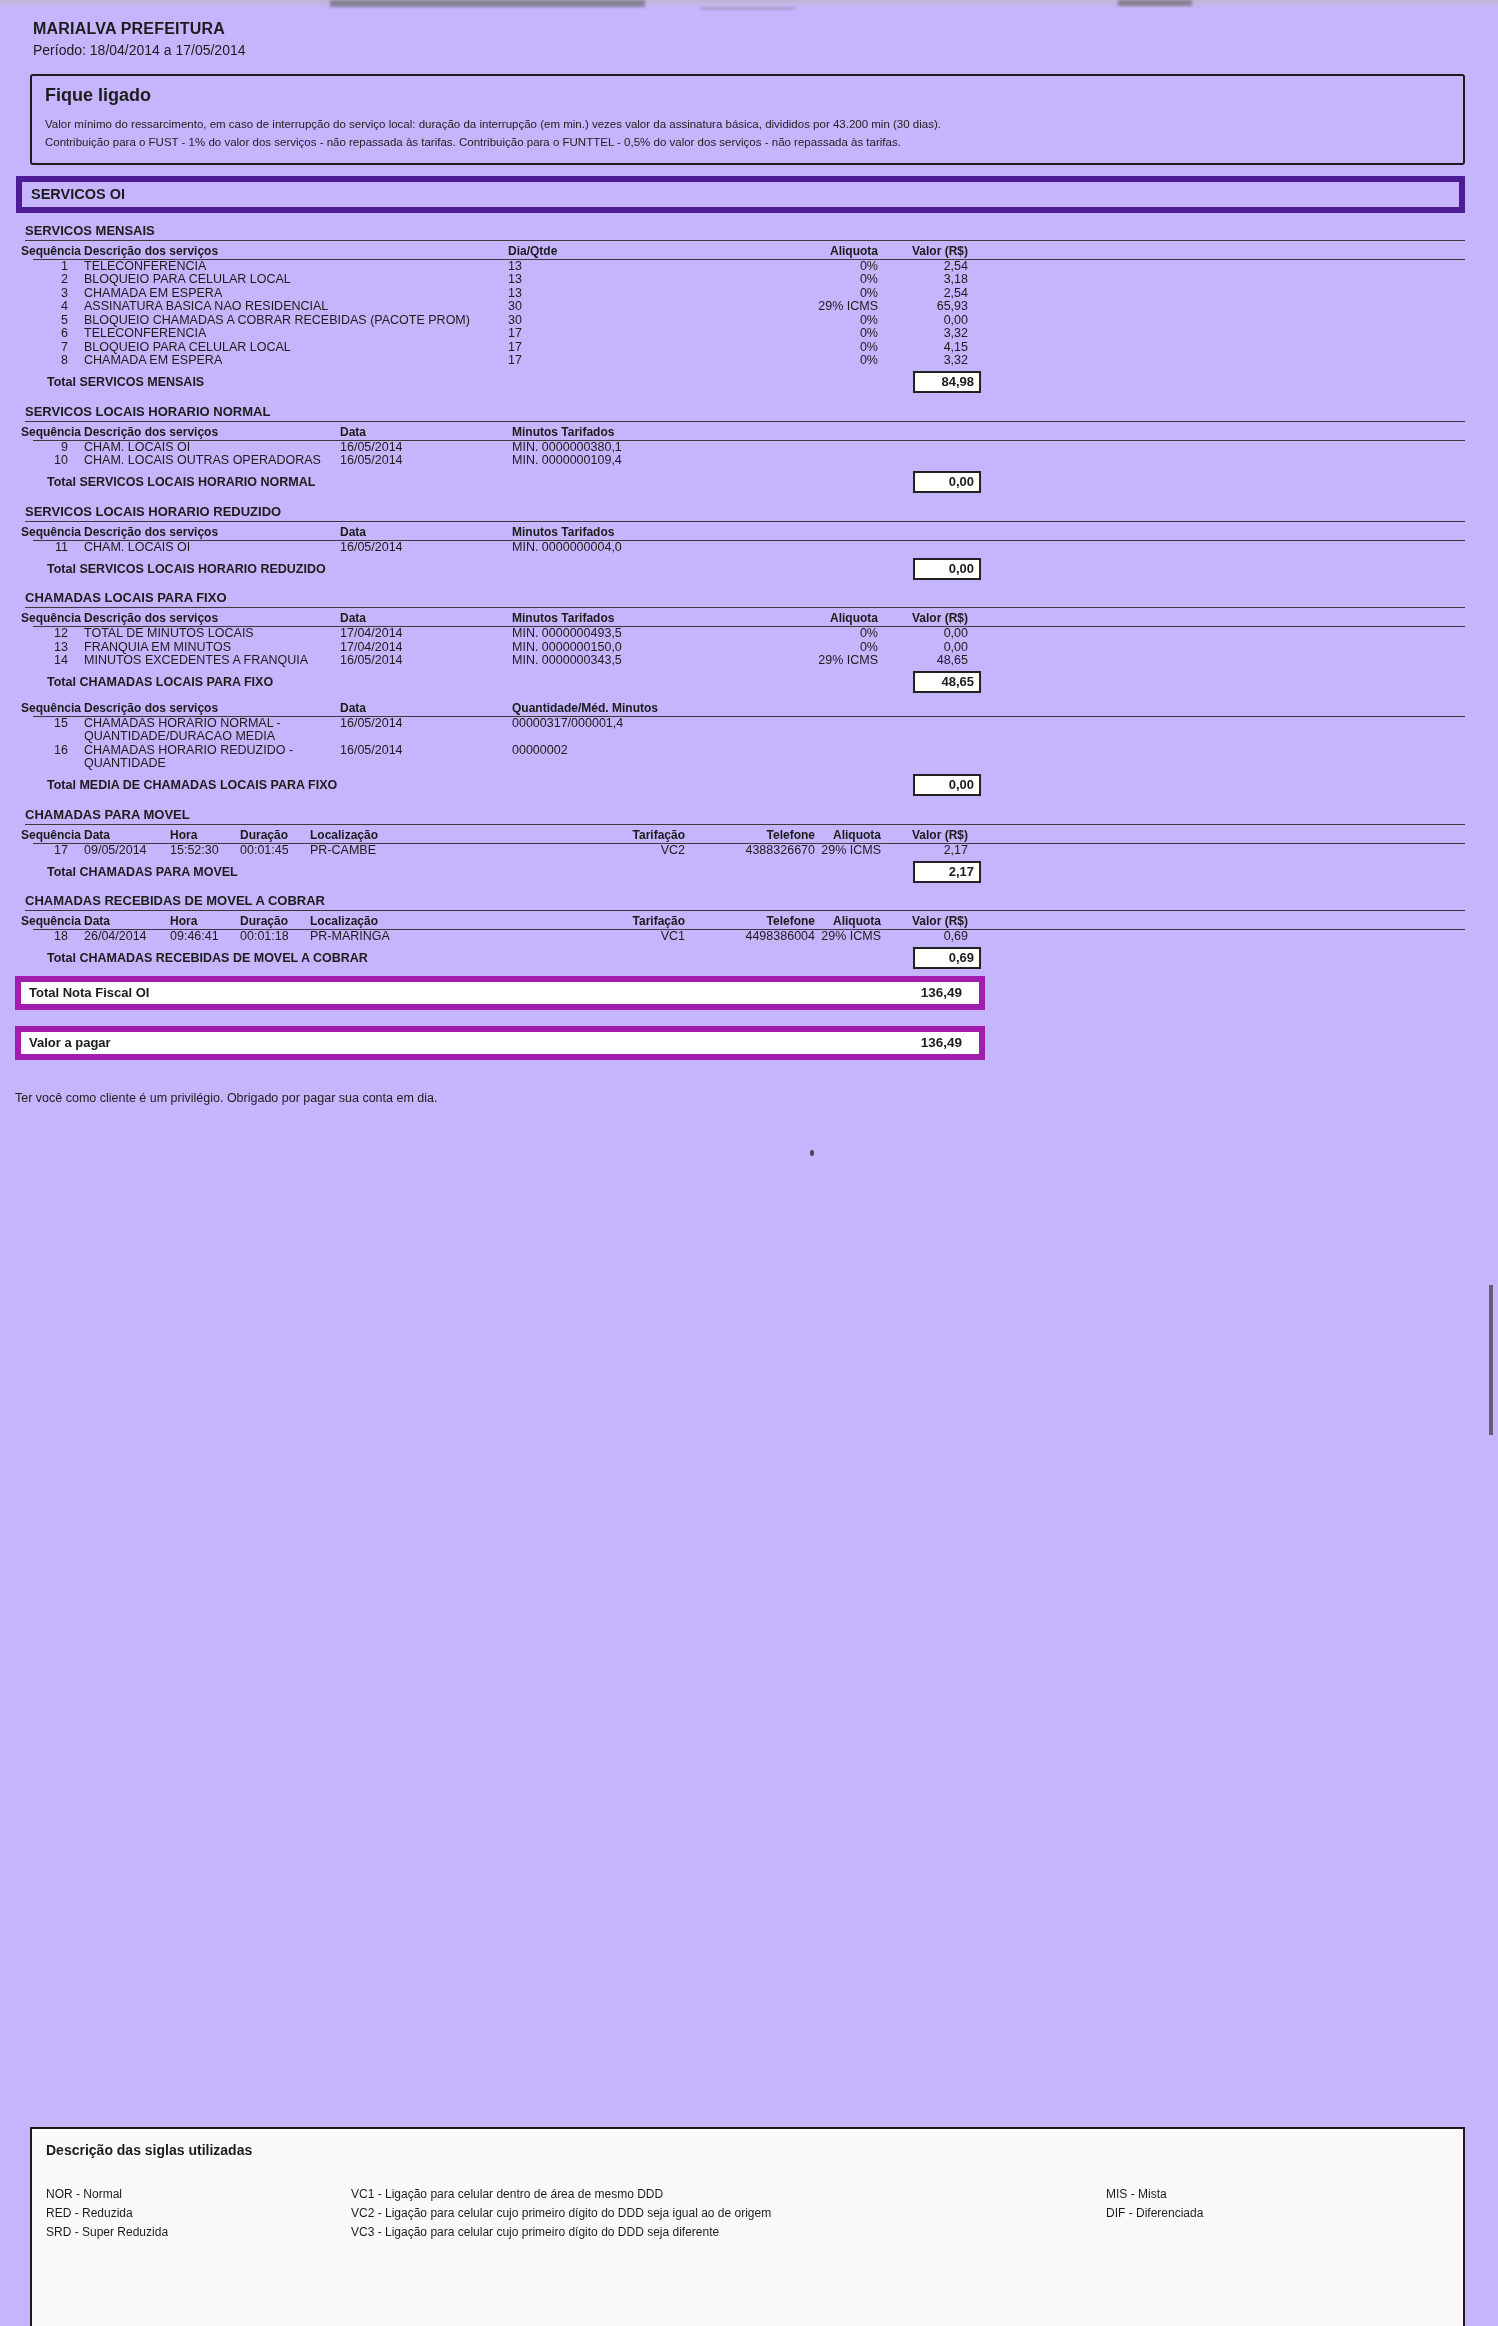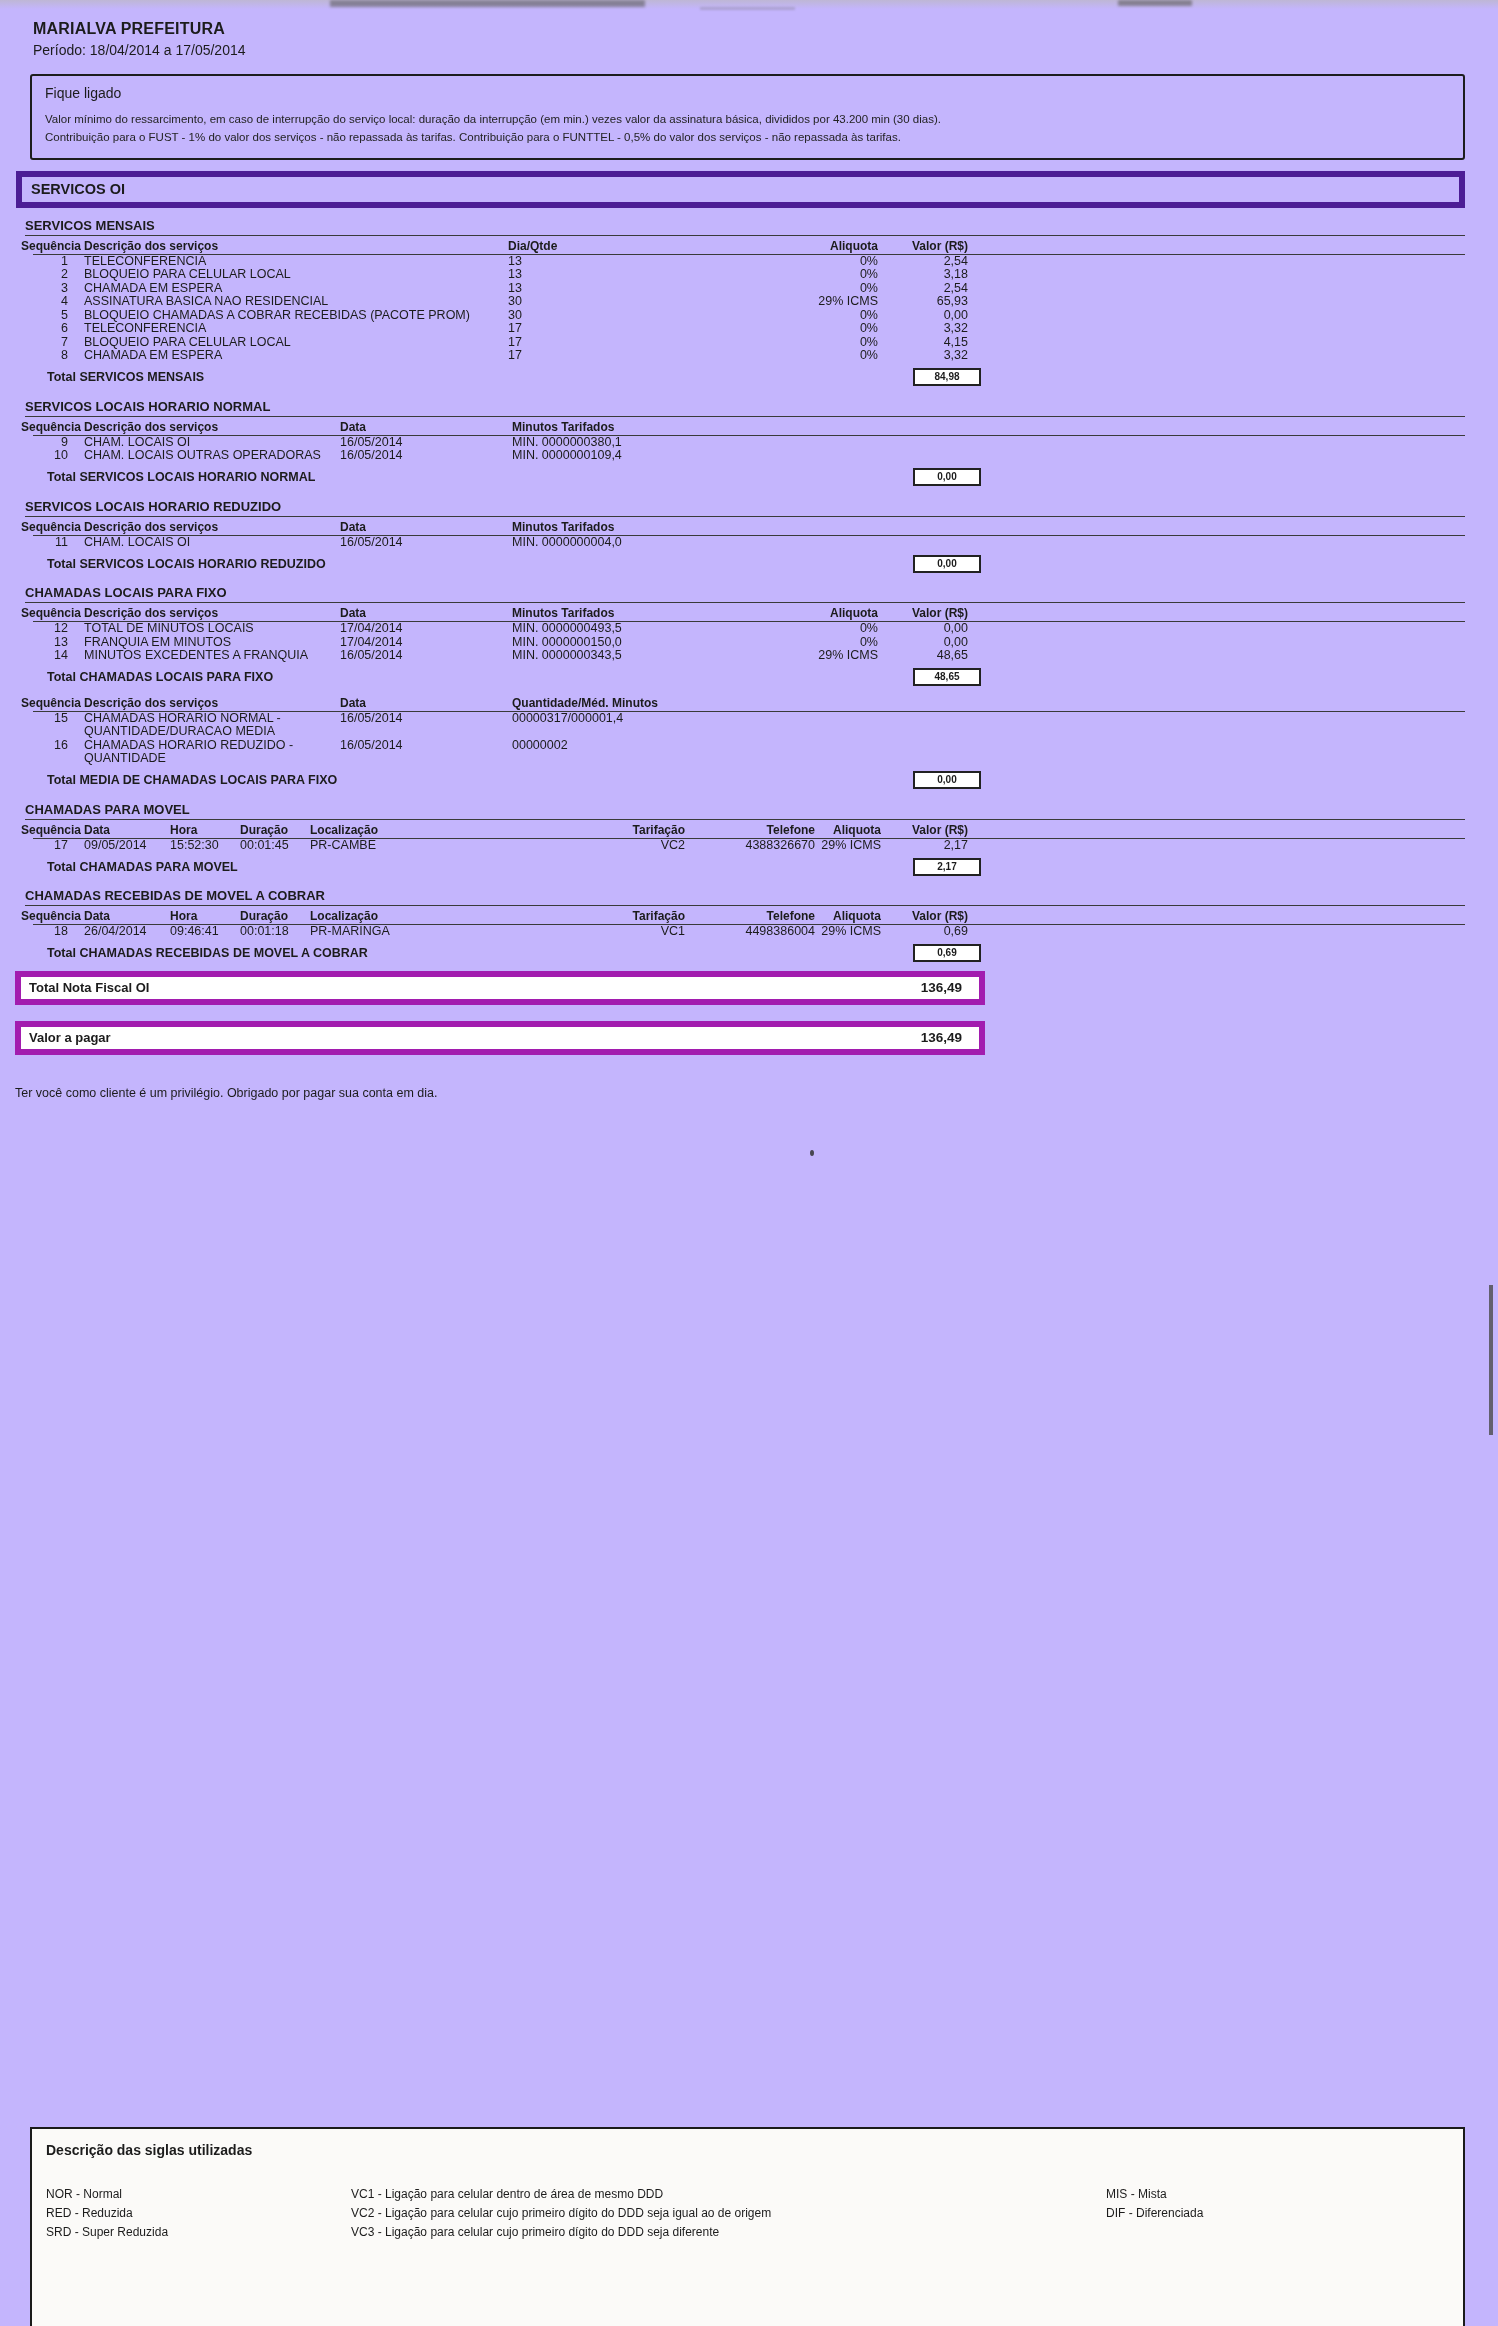--- a/index.html
+++ b/index.html
@@ -19,21 +19,21 @@
   .a-edge { left:1489px; top:1285px; width:4px; height:150px; background:#4a4a4a; opacity:.8; }
   .a-dot { left:810px; top:1150px; width:4px; height:6px; background:#333; border-radius:50%; opacity:.85; }
 
   
   .hdr { padding:20px 0 0 33px; }
   .cust { font-size:16px; font-weight:bold; letter-spacing:.2px; }
   .period { font-size:14px; margin-top:4px; }
 
   
   .notice-box { margin:16px 33px 0 30px; border:2px solid #1d1d1d; border-radius:3px; padding:9px 13px 11px; }
-  .notice-title { font-size:14px; font-weight:normal; margin-bottom:10px; }
+  .notice-title { font-size:18px; font-weight:bold; margin-bottom:10px; }
   .notice-line { font-size:11.5px; line-height:1.55; color:#232323; }
 
   
   .services-banner { margin:11px 33px 0 16px; border:6px solid #4c1d95; padding:4px 9px 5px; font-size:14.5px; font-weight:bold; }
 
   
   .content { margin-left:33px; width:1432px; padding-top:4px; }
 
   .section-title { font-size:13px; font-weight:bold; border-bottom:1px solid #3a3a3a;
     padding:6px 0 2px; margin-left:-8px; width:1440px; }
@@ -51,21 +51,21 @@
   .cols-b, .cols-d { grid-template-columns:51px 256px 172px 456px; }
   .cols-c { grid-template-columns:51px 256px 172px 246px 120px 90px; }
   .cols-c .cell:nth-child(5), .cols-c .cell:nth-child(6) { text-align:right; }
   .cols-e { grid-template-columns:51px 86px 70px 70px 180px 195px 130px 66px 87px; }
   .cols-e .cell:nth-child(6), .cols-e .cell:nth-child(7),
   .cols-e .cell:nth-child(8), .cols-e .cell:nth-child(9) { text-align:right; }
 
   .total-row { display:flex; align-items:center; width:948px; margin:3px 0 4px; height:23px; }
   .total-label { font-weight:bold; font-size:12.5px; margin-left:14px; }
   .total-box { margin-left:auto; width:68px; border:2px solid #222; background:#fff;
-    font-weight:bold; font-size:10px; text-align:center; padding:1px 5px 2px; }
+    font-weight:bold; font-size:13px; text-align:right; padding:1px 5px 2px; }
 
   .grand-box { width:970px; margin-left:-18px; border:6px solid #a21caf; background:#fff;
     display:flex; justify-content:space-between; align-items:center;
     padding:3px 17px 4px 8px; margin-top:6px; }
   .grand-box + .grand-box { margin-top:16px; }
   .grand-label { font-weight:bold; font-size:13px; }
   .grand-value { font-weight:bold; font-size:13.5px; }
 
   .footer-msg { font-size:12.5px; margin:31px 0 0 -18px; }
 

